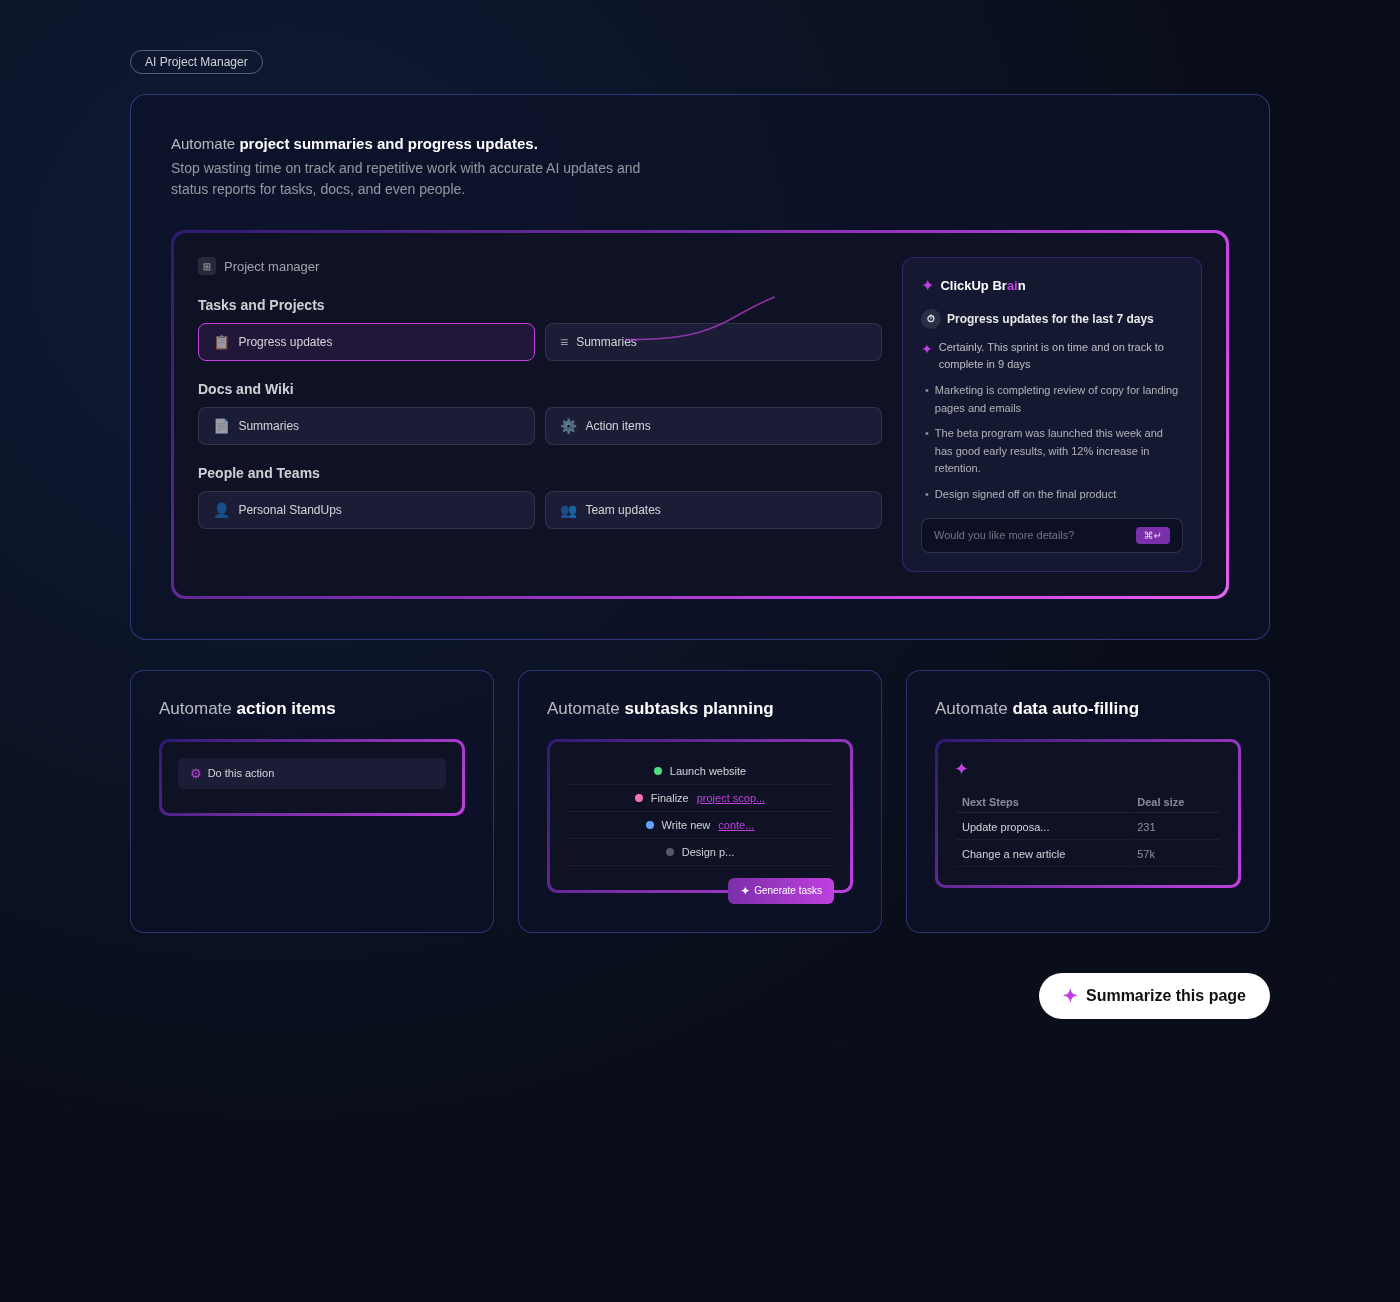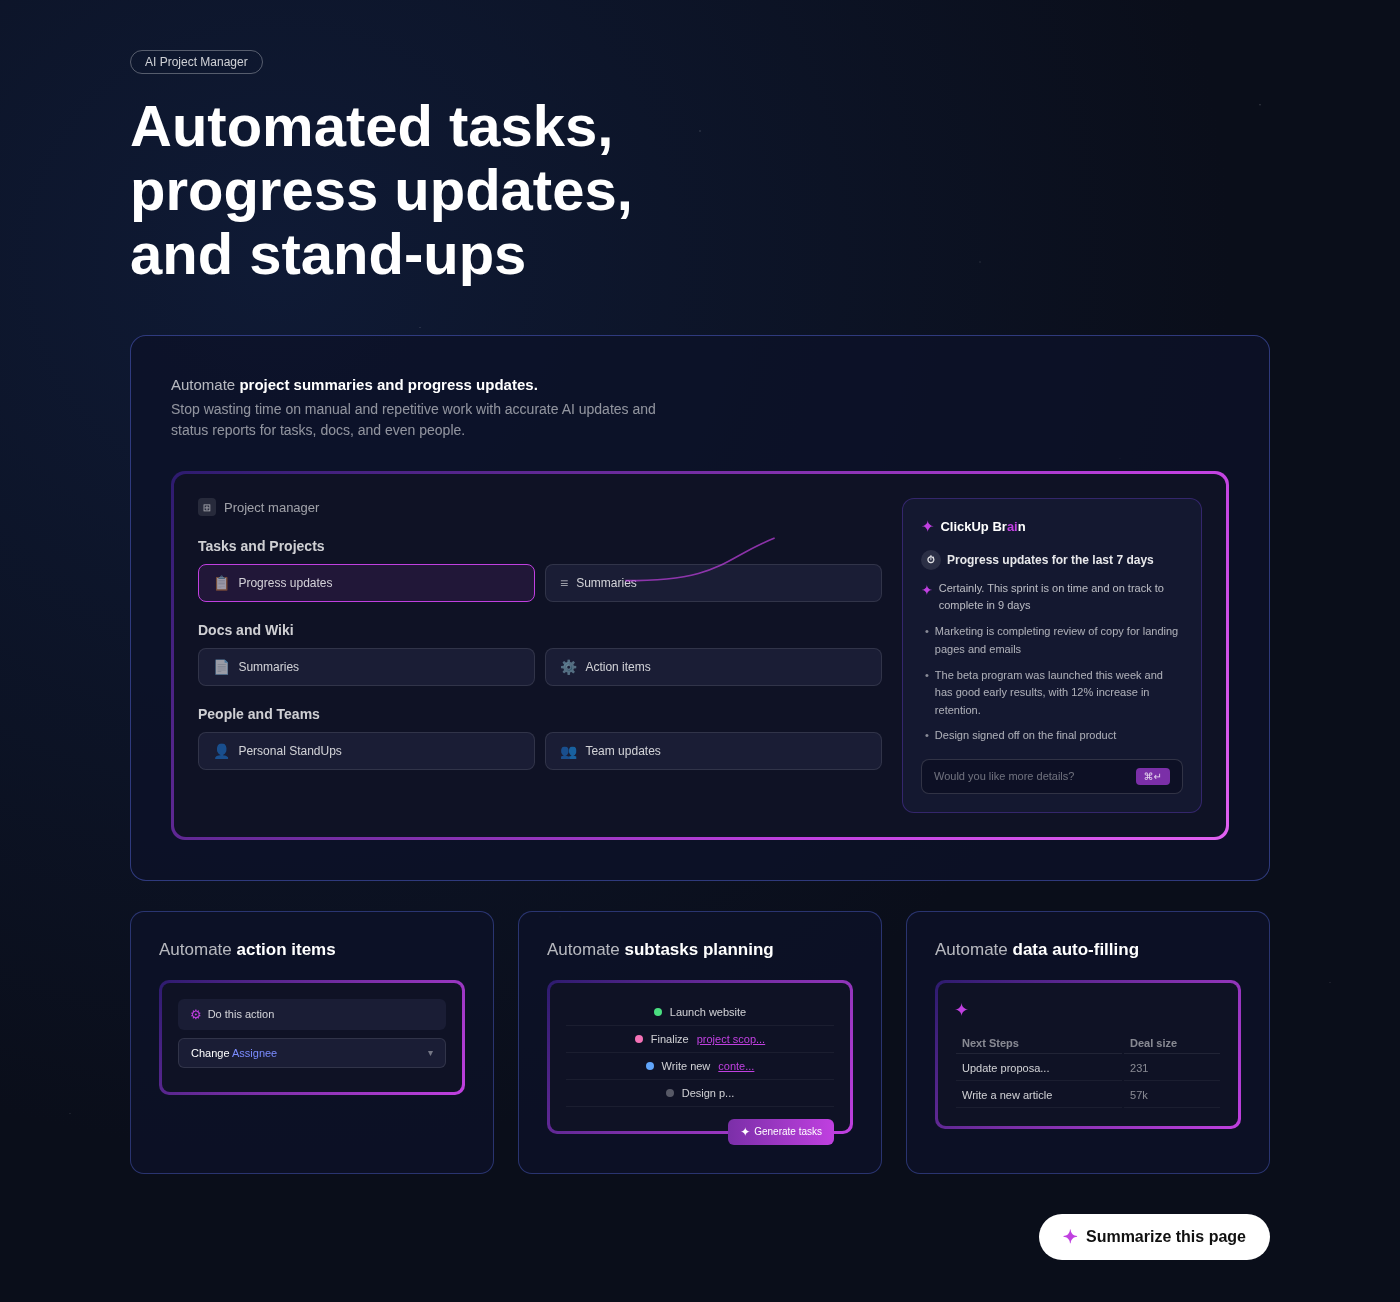--- a/index.html
+++ b/index.html
@@ -514,28 +514,27 @@
 <body>
 
 <div class="page-container">
 
   
   <div class="badge">
     <span>AI Project Manager</span>
   </div>
 
   
-  <h1 class="hero-title">Automated tasks, progress updates, and stand-ups</h1>
 
   
   <div class="main-card">
     <p class="main-card-subtitle">
       Automate <strong>project summaries and progress updates.</strong>
     </p>
-    <p class="main-card-desc">Stop wasting time on manual and repetitive work with accurate AI updates and status reports for tasks, docs, and even people.</p>
+    <p class="main-card-desc">Stop wasting time on track and repetitive work with accurate AI updates and status reports for tasks, docs, and even people.</p>
 
     <div class="ui-mockup">
       <div class="ui-mockup-inner mockup-relative">
 
         <div class="ui-left">
 
           <div class="ui-header">
             <div class="ui-header-icon">⊞</div>
             <span>Project manager</span>
           </div>
@@ -627,24 +626,20 @@
 
     <div class="bottom-card">
       <p class="bottom-card-title">
         <span>Automate </span><strong>action items</strong>
       </p>
       <div class="action-mockup">
         <div class="action-mockup-inner">
           <div class="action-row">
             <span class="action-icon">⚙</span>
             <span>Do this action</span>
-          </div>
-          <div class="select-row">
-            <span>Change <span class="assignee-text">Assignee</span></span>
-            <span class="chevron">▾</span>
           </div>
         </div>
       </div>
     </div>
 
     <div class="bottom-card">
       <p class="bottom-card-title">
         <span>Automate </span><strong>subtasks planning</strong>
       </p>
       <div class="subtasks-mockup">
@@ -693,21 +688,21 @@
             </thead>
             <tbody>
               <tr>
                 <td>
                   <span>Update </span><span class="link-text">proposa...</span>
                 </td>
                 <td class="num-text">231</td>
               </tr>
               <tr>
                 <td>
-                  <span>Write a </span><span class="link-text">new article</span>
+                  <span>Change a </span><span class="link-text">new article</span>
                 </td>
                 <td class="num-text">57k</td>
               </tr>
             </tbody>
           </table>
         </div>
       </div>
     </div>
 
   </div>

